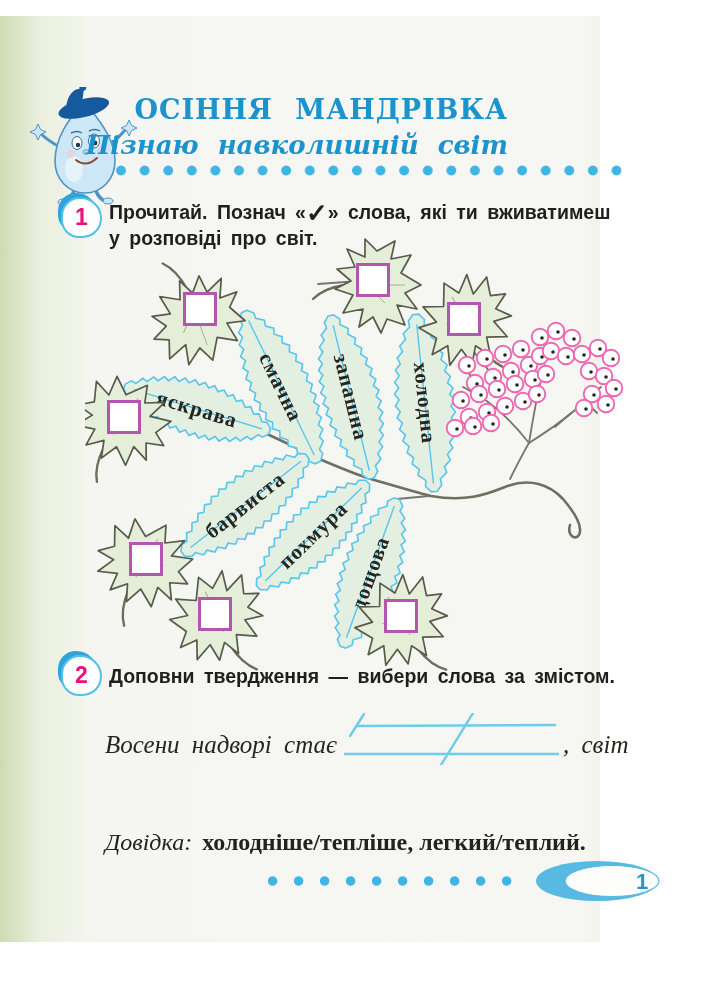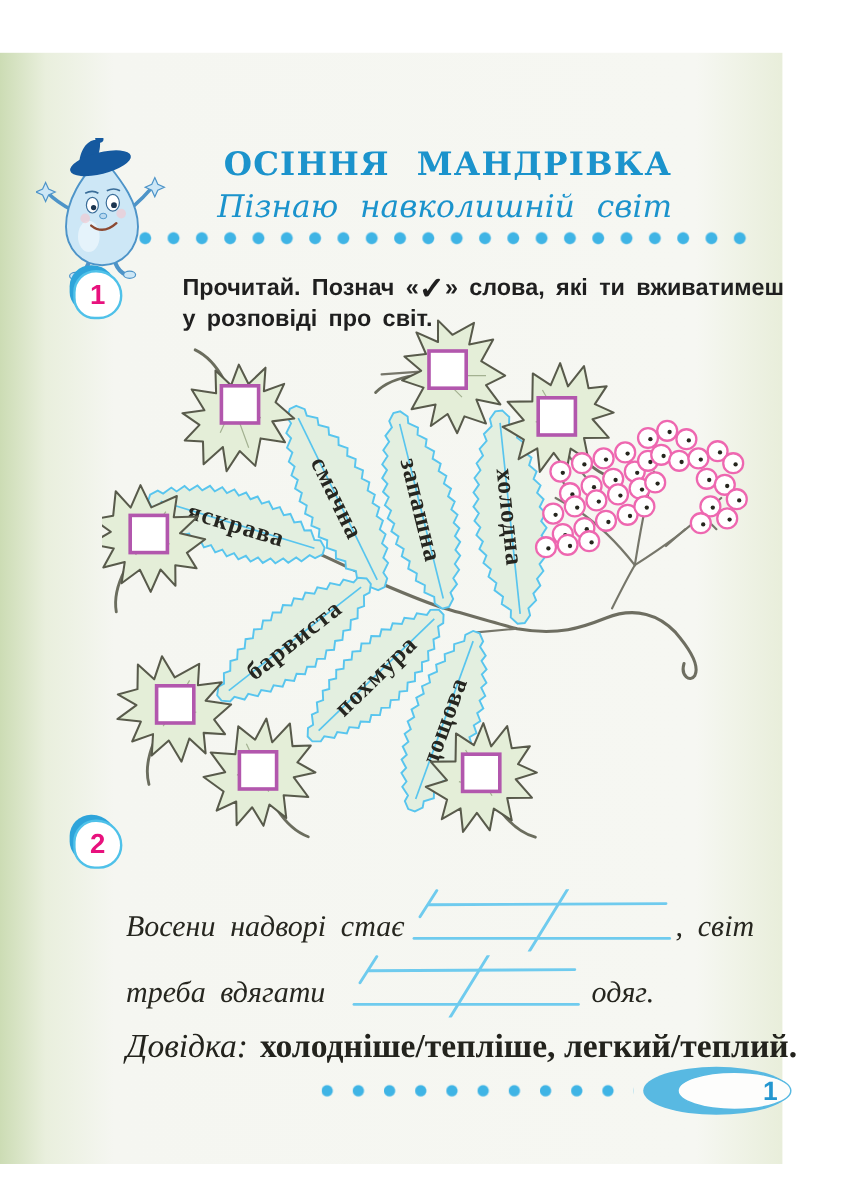--- a/index.html
+++ b/index.html
@@ -1,41 +1,41 @@
 <!DOCTYPE html>
 <html><head>
 <meta charset="utf-8">
 <style>
   html,body{margin:0;padding:0;background:#ffffff;}
   .page-wrap{position:relative;width:720px;height:1000px;background:#ffffff;overflow:hidden;
              font-family:"Liberation Sans",sans-serif;}
-  .page{position:absolute;left:0;top:44px;width:652px;height:926px;
+  .page{position:absolute;left:0;top:16px;width:600px;height:926px;
         background:linear-gradient(90deg,#ccdcb4 0px,#e9efdd 38px,#f5f6f1 95px,#f6f7f2 580px,#e7edd8 660px,#c9dcae 720px);}
 
   
   .mascot{position:absolute;left:30px;top:71px;}
   .titles{position:absolute;right:92px;top:78px;text-align:right;color:#1b93cc;}
   .title{font-family:"DejaVu Serif",serif;font-weight:bold;font-size:27px;letter-spacing:1px;word-spacing:12px;}
-  .subtitle{font-family:"DejaVu Serif",serif;font-weight:normal;font-style:italic;font-size:26px;
+  .subtitle{font-family:"DejaVu Serif",serif;font-weight:bold;font-style:italic;font-size:26px;
             margin-top:5px;word-spacing:10px;}
   .dots-row{position:absolute;left:116px;top:149px;width:518px;height:11px;
             background-image:radial-gradient(circle at 5px 5.5px,#3fb4e5 4.4px,rgba(63,180,229,0) 5.4px);
             background-size:23.6px 11px;background-repeat:repeat-x;}
 
   
   .task-marker{position:absolute;width:37px;height:37px;background:#ffffff;
                border:2.5px solid #4fc1e9;border-radius:48% 55% 50% 46%;
                box-shadow:-4px -5px 0 -1px #2ea4da;
                display:flex;align-items:center;justify-content:center;
                color:#e8117d;font-weight:bold;font-size:23px;}
   .marker-1{left:61px;top:181px;}
   .marker-2{left:61px;top:639px;}
   .task-text{position:absolute;left:109px;width:550px;margin:0;
              font-weight:bold;font-size:19.5px;line-height:26px;color:#1f1f1f;word-spacing:4px;}
-  .task1-text{top:183px;margin-left:43px;}
+  .task1-text{top:183px;}
   .task2-text{top:647px;}
   .check-glyph{font-size:26px;line-height:0;vertical-align:-3px;}
 
   
   .illustration{position:absolute;left:85px;top:221px;}
   .branch{fill:none;stroke:#6e6e61;stroke-width:2.6;stroke-linecap:round;}
   .twig{fill:none;stroke:#76766a;stroke-width:1.8;stroke-linecap:round;}
   .rowan-body{fill:#e3efe0;stroke:#58c5ee;stroke-width:1.6;stroke-linejoin:miter;}
   .rowan-rib{stroke:#58c5ee;stroke-width:1.4;}
   .leaf-word{font-family:"Liberation Serif",serif;font-weight:bold;font-size:21px;fill:#262620;
@@ -49,21 +49,21 @@
 
   
   .sentence-line{position:absolute;left:105px;height:54px;color:#26261f;}
   .line-1{top:695px;width:560px;}
   .line-2{top:750px;width:560px;}
   .s-text{position:absolute;bottom:6px;font-family:"Liberation Serif",serif;font-size:25px;word-spacing:6px;white-space:nowrap;font-style:italic;}
   .blank{position:absolute;bottom:0;}
   .blank line{stroke:#6fcbee;stroke-width:2.4;stroke-linecap:round;}
 
   .reference{position:absolute;left:105px;top:813px;font-family:"Liberation Serif",serif;
-             font-size:28px;color:#23231d;white-space:nowrap;}
+             font-size:24px;color:#23231d;white-space:nowrap;}
   .ref-label{font-style:italic;margin-right:10px;}
   .ref-text{font-weight:bold;}
 
   
   .footer-dots{position:absolute;left:268px;top:860px;width:260px;height:10px;
                background-image:radial-gradient(circle at 4.6px 5px,#3fb4e5 4.2px,rgba(63,180,229,0) 5.2px);
                background-size:26px 10px;background-repeat:repeat-x;}
   .page-badge{position:absolute;left:534px;top:844px;}
   .badge-num{font-family:"Liberation Sans",sans-serif;font-weight:bold;font-size:22px;fill:#2496cf;text-anchor:middle;}
 </style>
@@ -273,41 +273,32 @@
       <rect class="checkbox" x="363.5" y="66.5" width="31" height="31"></rect>
       <rect class="checkbox" x="23.5" y="164.5" width="31" height="31"></rect>
       <rect class="checkbox" x="45.5" y="306.5" width="31" height="31"></rect>
       <rect class="checkbox" x="114.5" y="361.5" width="31" height="31"></rect>
       <rect class="checkbox" x="300.5" y="363.5" width="31" height="31"></rect>
     </svg>
 
     <div class="task-marker marker-2">
       <span>2</span>
     </div>
+    <p class="task-text task2-text"><span>Доповни твердження — вибери слова за змістом.</span></p>
 
     <div class="sentence-line line-1">
       <span class="s-text" style="left:0;">Восени надворі стає</span>
       <svg class="blank" style="left:238px;" width="218" height="52" viewBox="0 0 218 52">
         <line x1="14" y1="13" x2="212" y2="12"></line>
         <line x1="2" y1="41" x2="215" y2="41"></line>
         <line x1="98" y1="52" x2="130" y2="0"></line>
         <line x1="7" y1="23" x2="21" y2="1"></line>
       </svg>
       <span class="s-text" style="left:458px;">, світ</span>
     </div>
-    <div class="sentence-line line-2">
-      <span class="s-text" style="left:0;">треба вдягати</span>
-      <svg class="blank" style="left:188px;" width="192" height="52" viewBox="0 0 192 52">
-        <line x1="14" y1="13" x2="186" y2="12"></line>
-        <line x1="2" y1="41" x2="189" y2="41"></line>
-        <line x1="82" y1="52" x2="114" y2="0"></line>
-        <line x1="7" y1="23" x2="21" y2="1"></line>
-      </svg>
-      <span class="s-text" style="left:388px;">одяг.</span>
-    </div>
 
     <div class="reference">
       <span class="ref-label">Довідка:</span><span class="ref-text">холодніше/тепліше, легкий/теплий.</span>
     </div>
 
     <div class="footer-dots"></div>
     <svg class="page-badge" width="130" height="42" viewBox="0 0 130 42">
       <ellipse cx="63" cy="21" rx="61" ry="20" fill="#58b9e2"></ellipse>
       <ellipse cx="78" cy="21" rx="47" ry="15.5" fill="#fdfdfc" stroke="#58b9e2" stroke-width="1.2"></ellipse>
       <text class="badge-num" x="108" y="29">1</text>

